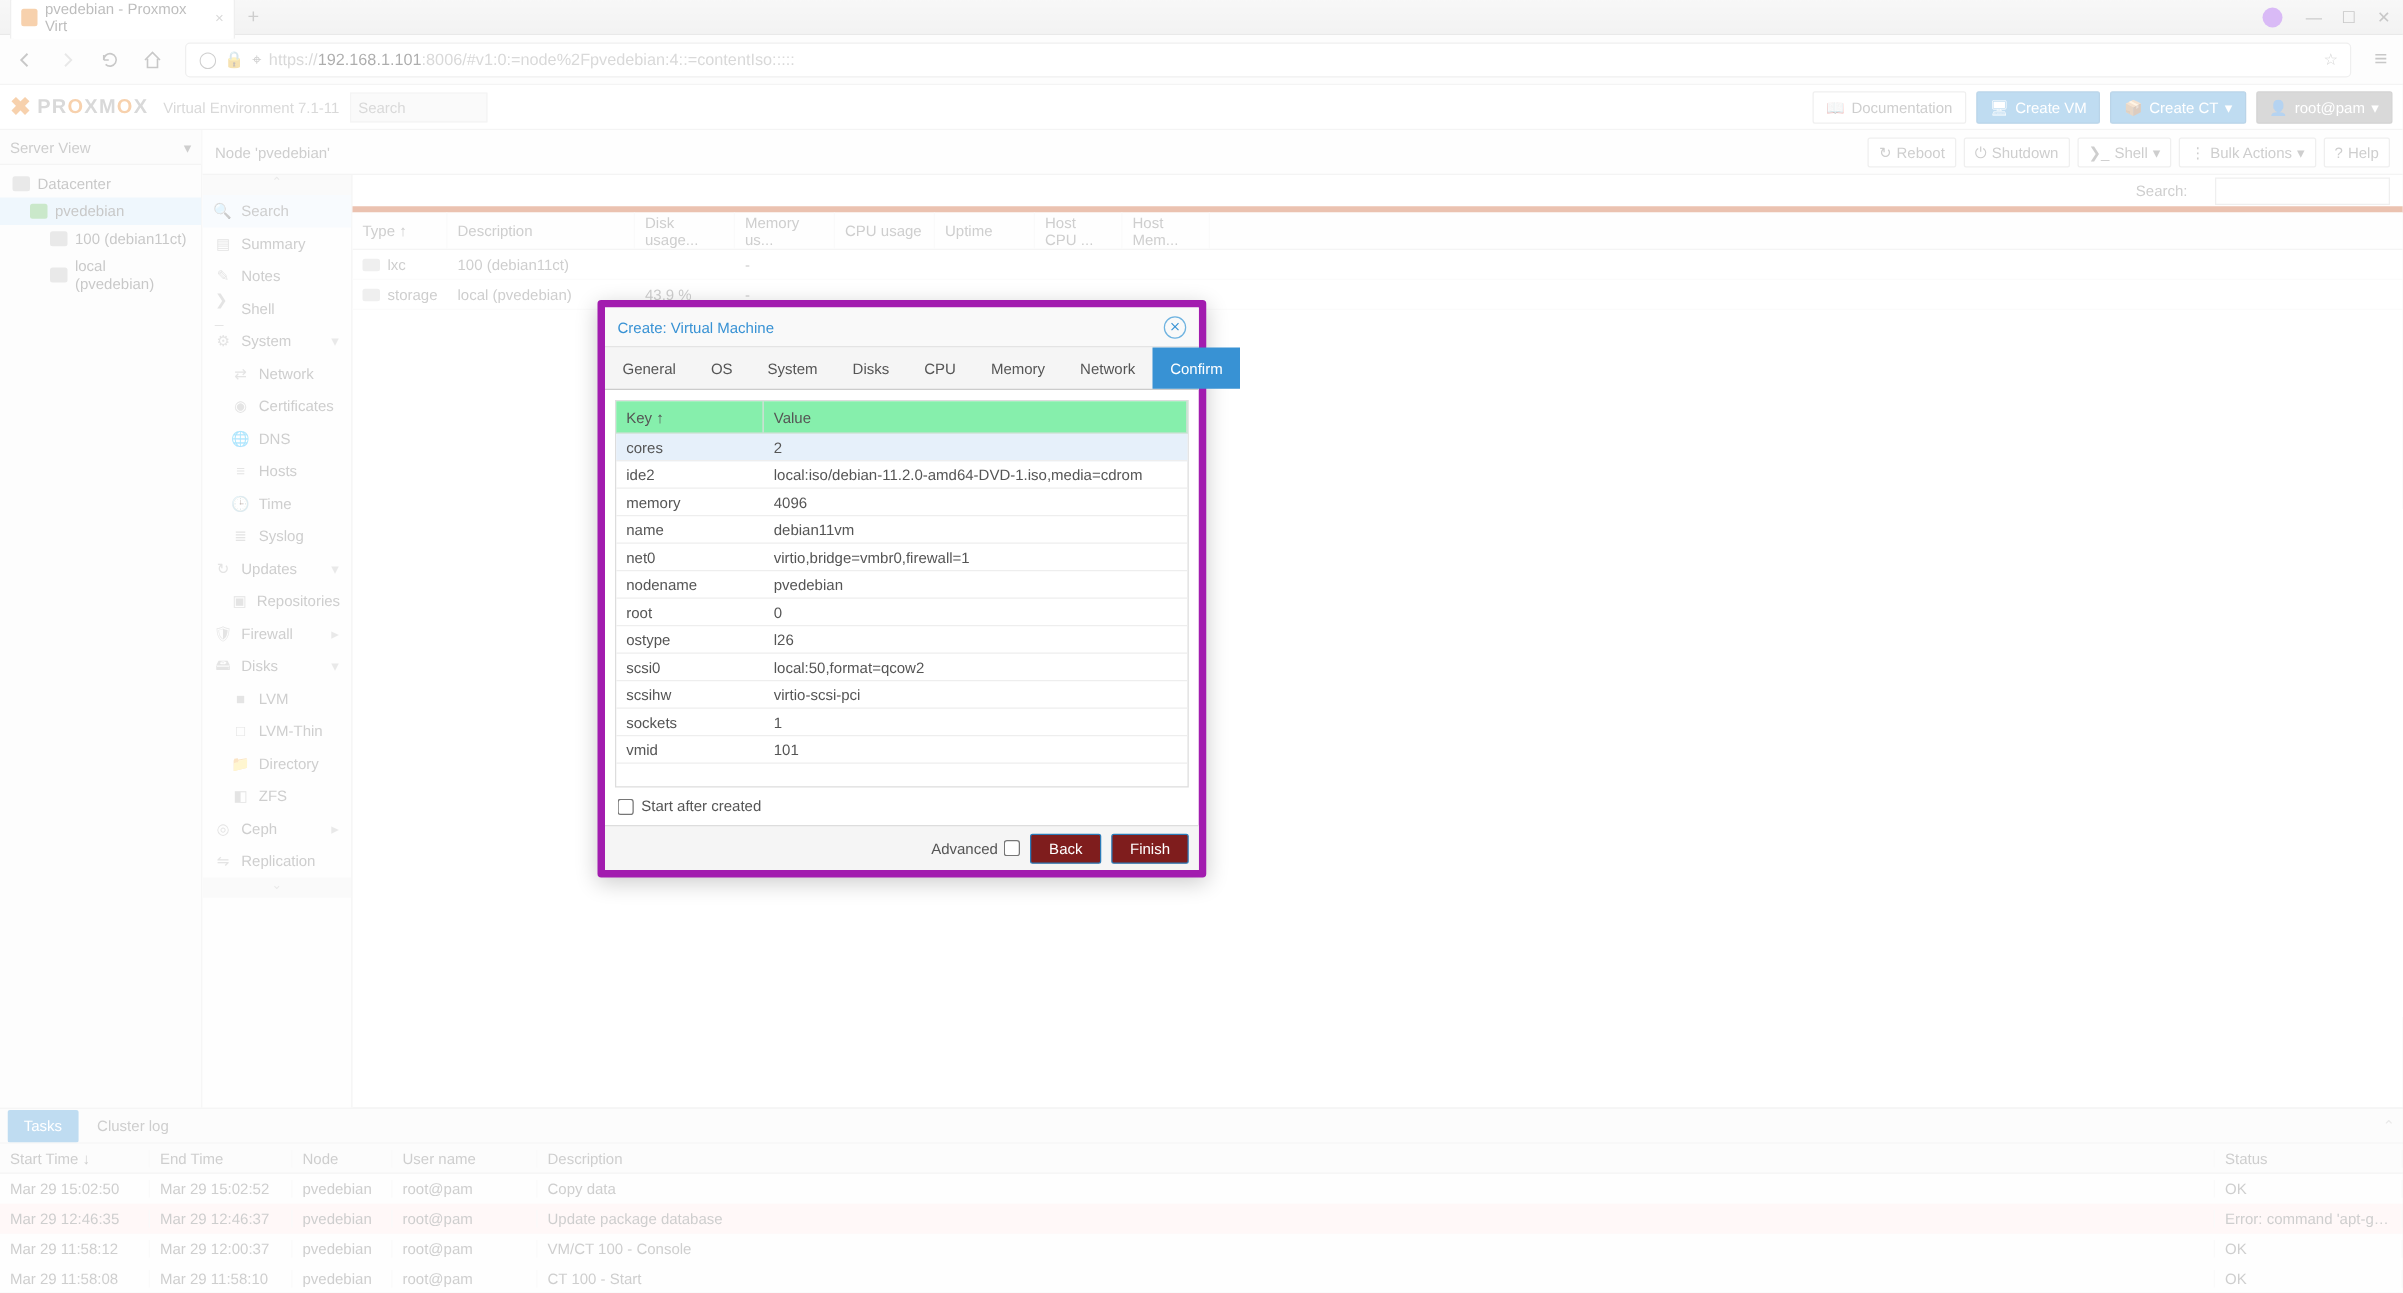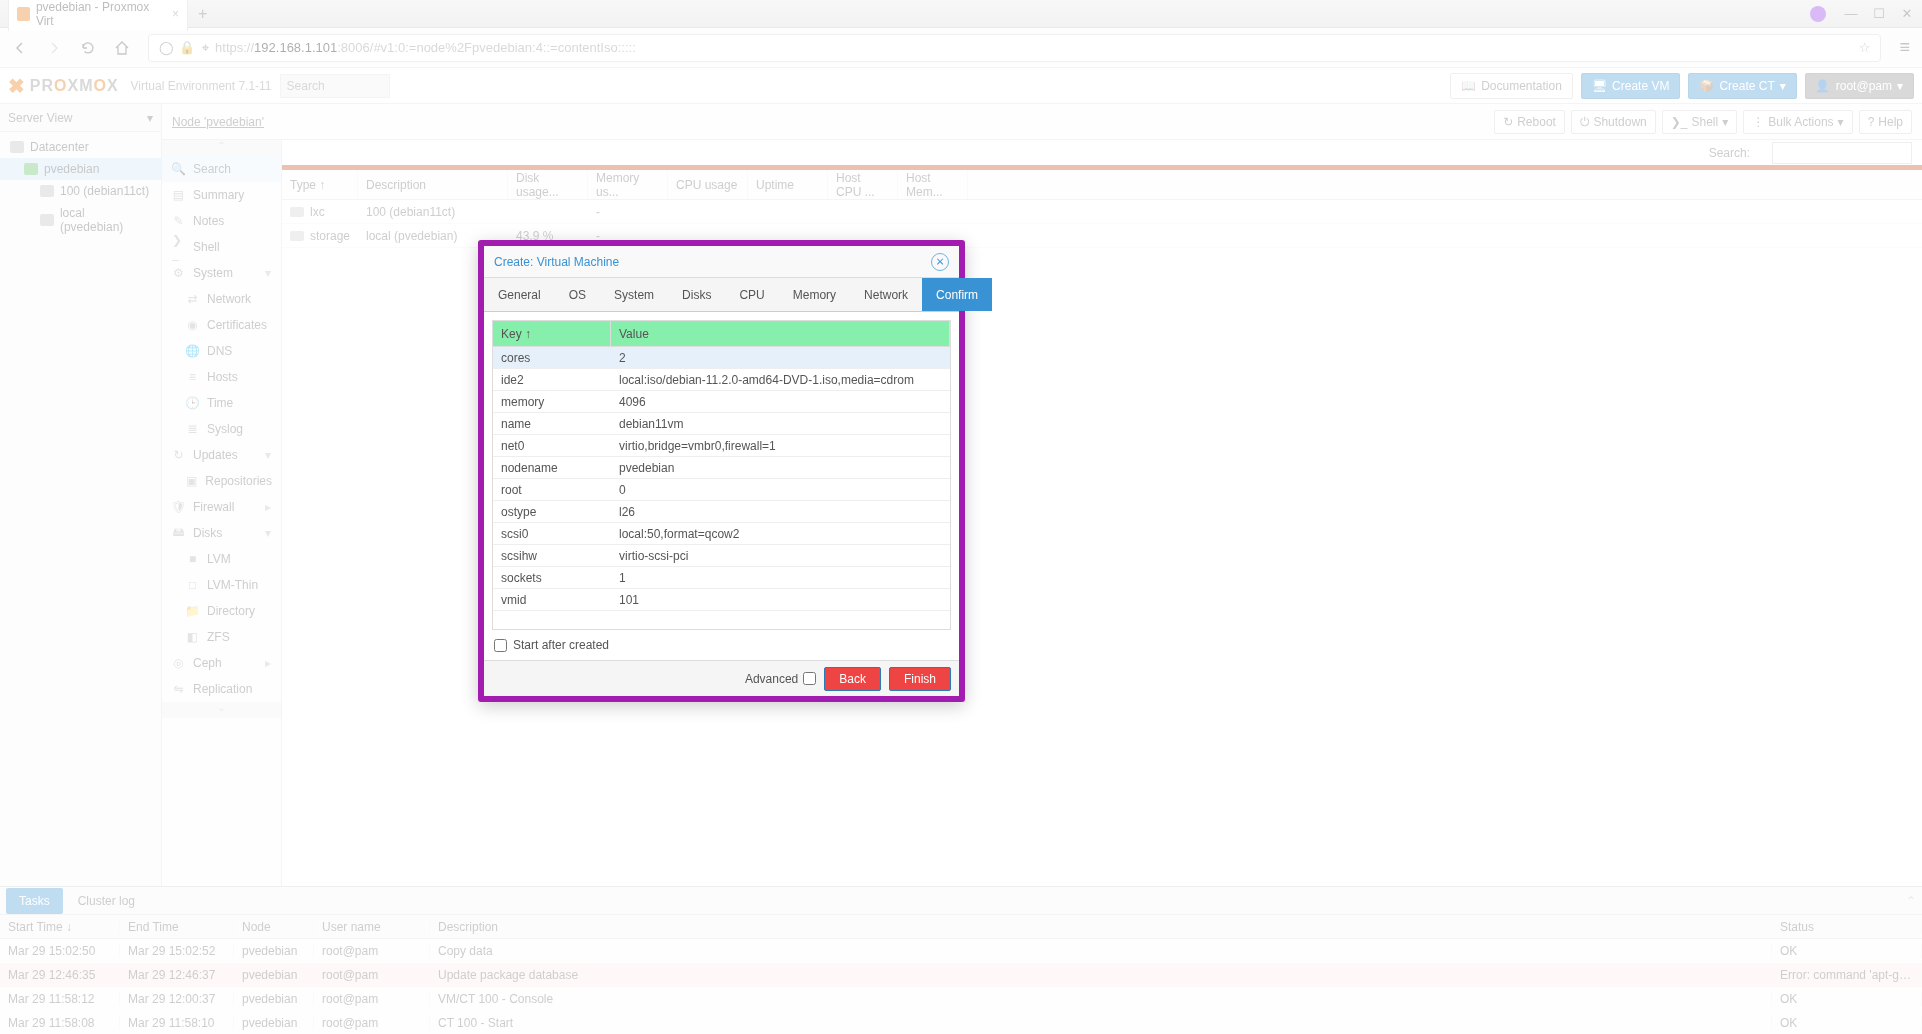--- a/index.html
+++ b/index.html
@@ -46,21 +46,21 @@
 .tree-body { flex: 1; padding: 4px 0; font-size: 12px; }
 .tree-item { padding: 4px 10px; display: flex; align-items: center; gap: 6px; color: #555; cursor: pointer; }
 .tree-item.l1 { padding-left: 24px; }
 .tree-item.l2 { padding-left: 40px; }
 .tree-item.sel { background: #cde6f7; }
 .tree-icon { width: 14px; height: 12px; display: inline-block; background: #bbb; border-radius: 2px; }
 .tree-icon.green { background: #5cb85c; }
 
 .content { flex: 1; display: flex; flex-direction: column; }
 .content-head { height: 36px; border-bottom: 1px solid #ddd; display: flex; align-items: center; padding: 0 10px; font-size: 12px; color: #666; gap: 6px; background: #fafafa; }
-.content-head .title { flex: 1; text-decoration: underline; }
+.content-head .title { flex: 1; }
 .content-head .tbtn { border: 1px solid #ccc; padding: 4px 8px; border-radius: 2px; background: #fff; display: inline-flex; align-items: center; gap: 4px; cursor: pointer; }
 .content-body { flex: 1; display: flex; }
 
 .side-menu { width: 120px; border-right: 1px solid #ddd; background: #fafafa; overflow-y: auto; }
 .side-handle { height: 16px; background: #f0f0f0; border-bottom: 1px solid #eee; text-align: center; color: #bbb; font-size: 10px; }
 .side-item { padding: 6px 10px; font-size: 12px; color: #666; display: flex; align-items: center; gap: 8px; cursor: pointer; }
 .side-item.sel { background: #eaf2fb; }
 .side-item.sub { padding-left: 24px; }
 .side-icon { width: 13px; height: 13px; display: inline-flex; align-items: center; justify-content: center; color: #aaa; font-size: 12px; }
 
@@ -100,21 +100,21 @@
 .kv-table { border: 1px solid #ddd; }
 .kv-head { display: flex; background: #86efac; border-bottom: 1px solid #ddd; height: 26px; }
 .kv-head > div { padding: 0 8px; display: flex; align-items: center; border-right: 1px solid #ddd; }
 .kv-row { display: flex; height: 22px; border-bottom: 1px solid #eee; }
 .kv-row > div { padding: 0 8px; display: flex; align-items: center; }
 .kv-row.sel { background: #e6f0fa; }
 .kv-key { width: 118px; } .kv-val { flex: 1; }
 .modal-chk { padding: 8px 2px 0 2px; display: flex; align-items: center; gap: 6px; }
 .modal-foot { height: 36px; background: #f5f5f5; border-top: 1px solid #ddd; display: flex; align-items: center; justify-content: flex-end; gap: 8px; padding: 0 8px; }
 .modal-foot .adv { display: flex; align-items: center; gap: 5px; color: #555; }
-.mbtn { height: 24px; padding: 0 14px; background: #ef4444; color: #fff; border: 1px solid #2b7bb8; border-radius: 2px; cursor: pointer; display: inline-flex; align-items: center; }
+.mbtn { height: 24px; padding: 0 14px; background: #7f1d1d; color: #fff; border: 1px solid #2b7bb8; border-radius: 2px; cursor: pointer; display: inline-flex; align-items: center; }
 
 
 svg { display: block; }
 </style>
 </head>
 <body>
 
 <div class="os-titlebar">
   <div style="display:flex;align-items:center;">
     <div class="os-tab">

